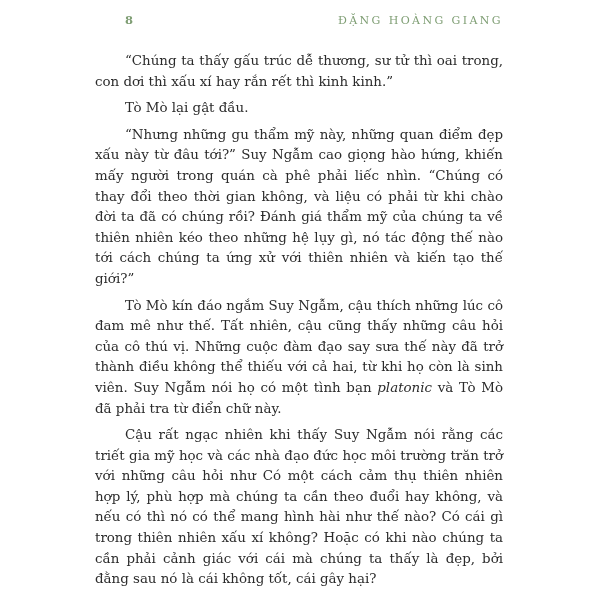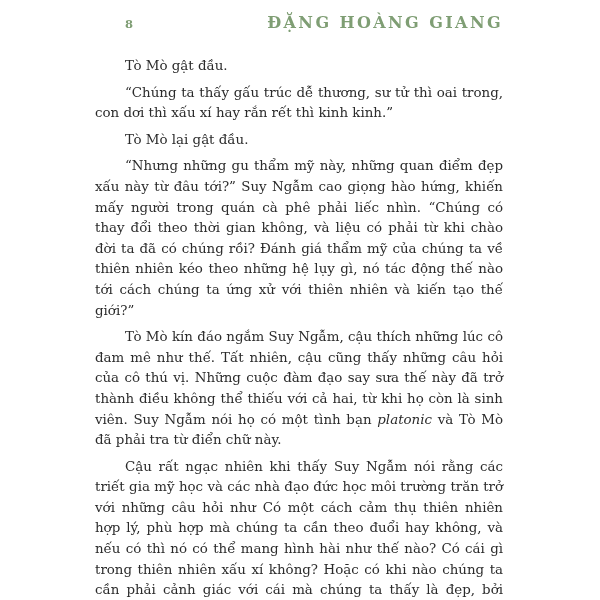--- a/index.html
+++ b/index.html
@@ -23,22 +23,22 @@
     justify-content: space-between;
     align-items: baseline;
   }
   .page-num {
     font-size: 11.5px;
     font-weight: 600;
     padding-left: 30px;
     letter-spacing: 0.5px;
   }
   .author {
-    font-size: 16px;
-    font-weight: 700;
+    font-size: 11px;
+    font-weight: 400;
     letter-spacing: 2.4px;
     text-transform: uppercase;
   }
   .body-text {
     margin-top: 24px;
     color: #2b2b2b;
     font-size: 13.4px;
     line-height: 20.6px;
     text-align: justify;
   }
@@ -53,20 +53,19 @@
 </style>
 </head>
 <body>
 
 <div class="page">
   <header class="running-header">
     <span class="page-num" style="color: rgb(127, 158, 116);">8</span>
     <span class="author" style="color: rgb(127, 158, 116);">ĐẶNG HOÀNG GIANG</span>
   </header>
   <main class="body-text">
-      <p><span>Tò Mò gật đầu.</span></p>
       <p><span>“Chúng ta thấy gấu trúc dễ thương, sư tử thì oai trong, con dơi thì xấu xí hay rắn rết thì kinh kinh.”</span></p>
       <p><span>Tò Mò lại gật đầu.</span></p>
       <p><span>“Nhưng những gu thẩm mỹ này, những quan điểm đẹp xấu này từ đâu tới?” Suy Ngẫm cao giọng hào hứng, khiến mấy người trong quán cà phê phải liếc nhìn. “Chúng có thay đổi theo thời gian không, và liệu có phải từ khi chào đời ta đã có chúng rồi? Đánh giá thẩm mỹ của chúng ta về thiên nhiên kéo theo những hệ lụy gì, nó tác động thế nào tới cách chúng ta ứng xử với thiên nhiên và kiến tạo thế giới?”</span></p>
       <p><span>Tò Mò kín đáo ngắm Suy Ngẫm, cậu thích những lúc cô đam mê như thế. Tất nhiên, cậu cũng thấy những câu hỏi của cô thú vị. Những cuộc đàm đạo say sưa thế này đã trở thành điều không thể thiếu với cả hai, từ khi họ còn là sinh viên. Suy Ngẫm nói họ có một tình bạn </span><em>platonic</em><span> và Tò Mò đã phải tra từ điển chữ này.</span></p>
       <p><span>Cậu rất ngạc nhiên khi thấy Suy Ngẫm nói rằng các triết gia mỹ học và các nhà đạo đức học môi trường trăn trở với những câu hỏi như Có một cách cảm thụ thiên nhiên hợp lý, phù hợp mà chúng ta cần theo đuổi hay không, và nếu có thì nó có thể mang hình hài như thế nào? Có cái gì trong thiên nhiên xấu xí không? Hoặc có khi nào chúng ta cần phải cảnh giác với cái mà chúng ta thấy là đẹp, bởi đằng sau nó là cái không tốt, cái gây hại?</span></p>
     </main>
 </div>
 
 </body></html>

